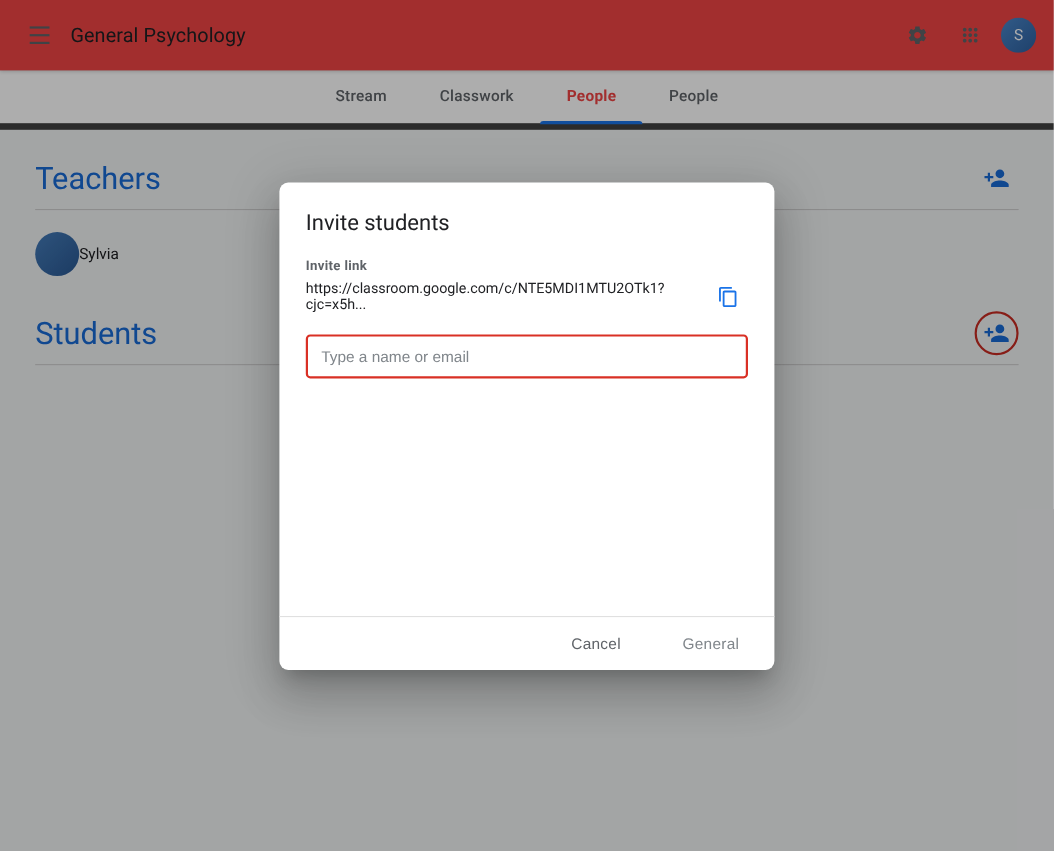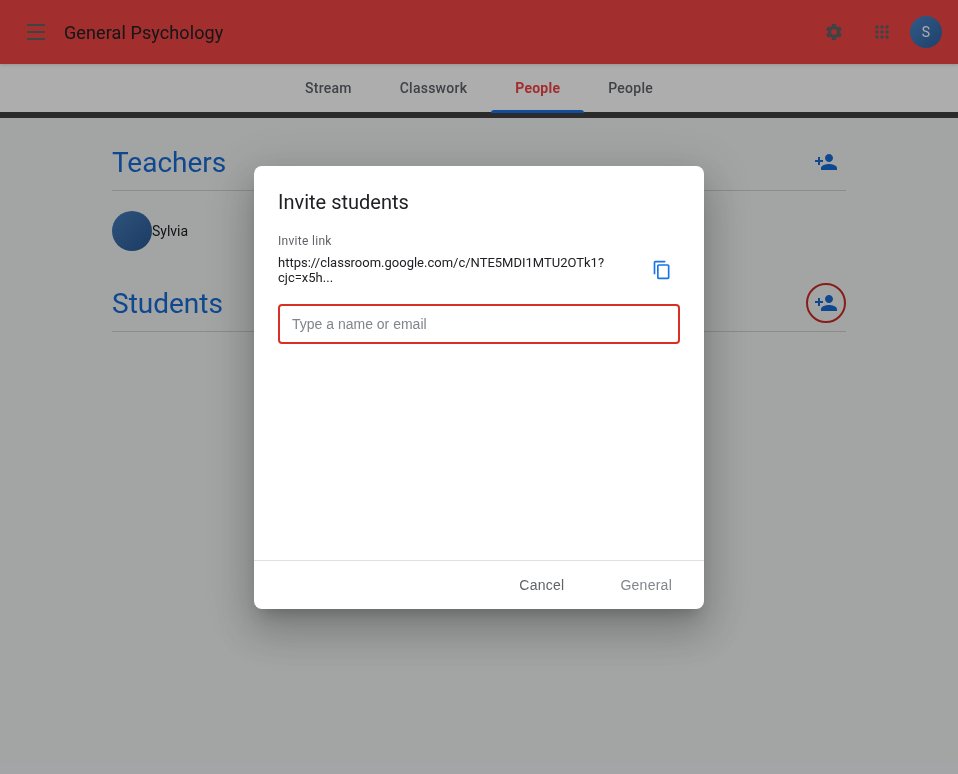--- a/index.html
+++ b/index.html
@@ -118,21 +118,21 @@
       bottom: -1px;
       left: 0;
       right: 0;
       height: 3px;
       background: #1a73e8;
       border-radius: 3px 3px 0 0;
     }
 
     
     .main-content {
-      padding: 24px 112px;
+      padding: 24px 32px;
       filter: brightness(0.92);
     }
 
     
     .section-header {
       display: flex;
       align-items: center;
       justify-content: space-between;
       padding-bottom: 8px;
       border-bottom: 1px solid #e0e0e0;
@@ -218,21 +218,21 @@
     }
     .dialog-title {
       font-size: 20px;
       color: #202124;
       font-weight: 400;
       margin-bottom: 20px;
     }
     .invite-link-label {
       font-size: 12px;
       color: #5f6368;
-      font-weight: 400;
+      font-weight: 700;
       margin-bottom: 4px;
       letter-spacing: 0.3px;
     }
     .invite-link-row {
       display: flex;
       align-items: center;
       justify-content: space-between;
       margin-bottom: 16px;
     }
     .invite-link-text {

